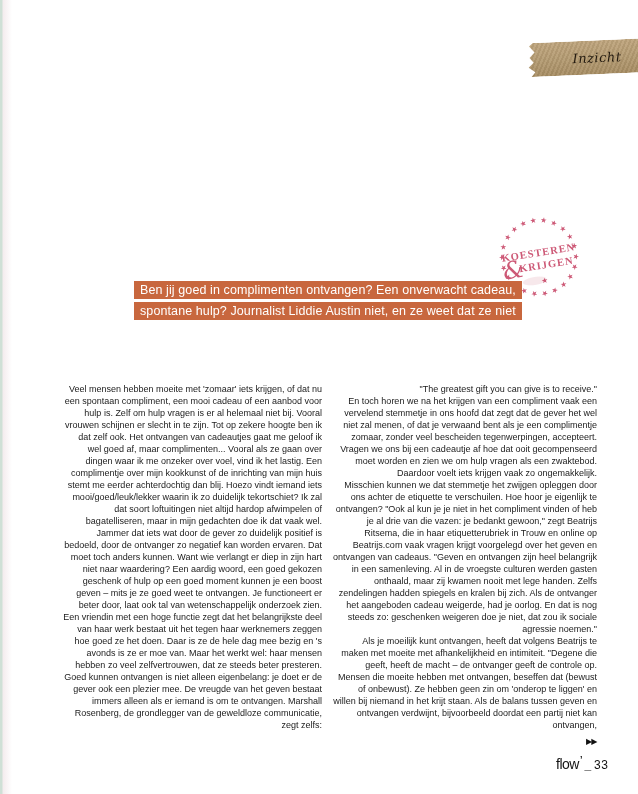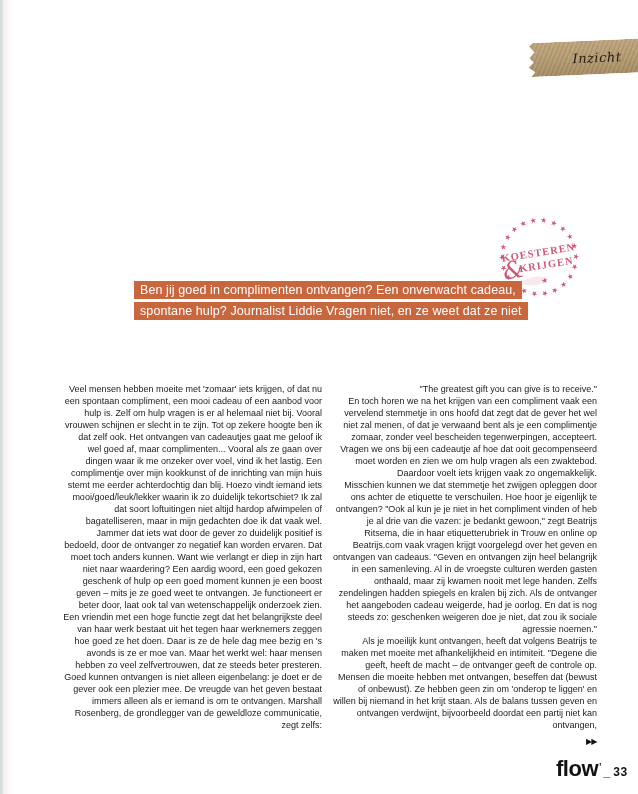--- a/index.html
+++ b/index.html
@@ -43,24 +43,24 @@
   .col-left{left:63px;width:259px;}
   .col-right{left:333px;width:264px;}
   .col p{margin:0;}
   .col h3{margin:12px 0 0 0;font-size:9.5px;line-height:12px;font-weight:bold;
     color:#000;letter-spacing:.2px;}
 
   
   .continue-marker{position:absolute;left:586px;top:737px;font-size:8px;color:#111;
     letter-spacing:-1px;font-family:"DejaVu Sans",sans-serif;}
   .footer{position:absolute;left:556px;top:756px;display:flex;align-items:baseline;color:#121212;}
-  .footer .logo{font-size:22px;font-weight:bold;letter-spacing:-0.5px;}
+  .footer .logo{font-size:14px;font-weight:normal;letter-spacing:-0.5px;}
   .footer .logo-tick{font-size:9px;font-weight:bold;position:relative;top:-7px;margin-left:1px;}
   .footer .underscore{font-size:12px;font-weight:bold;margin:0 3px 0 2px;}
-  .footer .pagenum{font-size:12px;font-weight:bold;letter-spacing:.5px;}
+  .footer .pagenum{font-size:12px;font-weight:normal;letter-spacing:.5px;}
 </style>
 </head>
 <body>
 
 <div class="page">
 
   <div class="page-edge"></div>
 
   <div class="tape">
     <span class="tape-label">Inzicht</span>
@@ -93,21 +93,21 @@
       </g>
     <text class="stamp-word" x="0" y="-1" font-size="10.5">KOESTEREN</text>
     <text class="stamp-word" x="6" y="12" font-size="10.5">KRIJGEN</text>
     <text class="stamp-amp" x="-38" y="17" font-size="24">&amp;</text>
     <text class="ring-star" x="2" y="24" font-size="6">★</text>
     <ellipse class="stamp-smudge" cx="-8" cy="23" rx="12" ry="4"></ellipse>
   </svg>
 
   <div class="intro">
     <div class="intro-line">Ben jij goed in complimenten ontvangen? Een onverwacht cadeau,</div>
-    <div class="intro-line">spontane hulp? Journalist Liddie Vragen niet, en ze weet dat ze niet</div>
+    <div class="intro-line">spontane hulp? Journalist Liddie Austin niet, en ze weet dat ze niet</div>
   </div>
 
   <div class="col col-left">
     <p>Veel mensen hebben moeite met 'zomaar' iets krijgen, of dat nu een spontaan compliment, een mooi cadeau of een aanbod voor hulp is. Zelf om hulp vragen is er al helemaal niet bij. Vooral vrouwen schijnen er slecht in te zijn. Tot op zekere hoogte ben ik dat zelf ook. Het ontvangen van cadeautjes gaat me geloof ik wel goed af, maar complimenten... Vooral als ze gaan over dingen waar ik me onzeker over voel, vind ik het lastig. Een complimentje over mijn kookkunst of de inrichting van mijn huis stemt me eerder achterdochtig dan blij. Hoezo vindt iemand iets mooi/goed/leuk/lekker waarin ik zo duidelijk tekortschiet? Ik zal dat soort loftuitingen niet altijd hardop afwimpelen of bagatelliseren, maar in mijn gedachten doe ik dat vaak wel.</p>
     <p>Jammer dat iets wat door de gever zo duidelijk positief is bedoeld, door de ontvanger zo negatief kan worden ervaren. Dat moet toch anders kunnen. Want wie verlangt er diep in zijn hart niet naar waardering? Een aardig woord, een goed gekozen geschenk of hulp op een goed moment kunnen je een boost geven – mits je ze goed weet te ontvangen. Je functioneert er beter door, laat ook tal van wetenschappelijk onderzoek zien. Een vriendin met een hoge functie zegt dat het belangrijkste deel van haar werk bestaat uit het tegen haar werknemers zeggen hoe goed ze het doen. Daar is ze de hele dag mee bezig en 's avonds is ze er moe van. Maar het werkt wel: haar mensen hebben zo veel zelfvertrouwen, dat ze steeds beter presteren. Goed kunnen ontvangen is niet alleen eigenbelang: je doet er de gever ook een plezier mee. De vreugde van het geven bestaat immers alleen als er iemand is om te ontvangen. Marshall Rosenberg, de grondlegger van de geweldloze communicatie, zegt zelfs:</p>
   </div>
 
   <div class="col col-right">
     <p>"The greatest gift you can give is to receive."</p>
     <p>En toch horen we na het krijgen van een compliment vaak een vervelend stemmetje in ons hoofd dat zegt dat de gever het wel niet zal menen, of dat je verwaand bent als je een complimentje zomaar, zonder veel bescheiden tegenwerpingen, accepteert. Vragen we ons bij een cadeautje af hoe dat ooit gecompenseerd moet worden en zien we om hulp vragen als een zwaktebod. Daardoor voelt iets krijgen vaak zo ongemakkelijk.</p>

